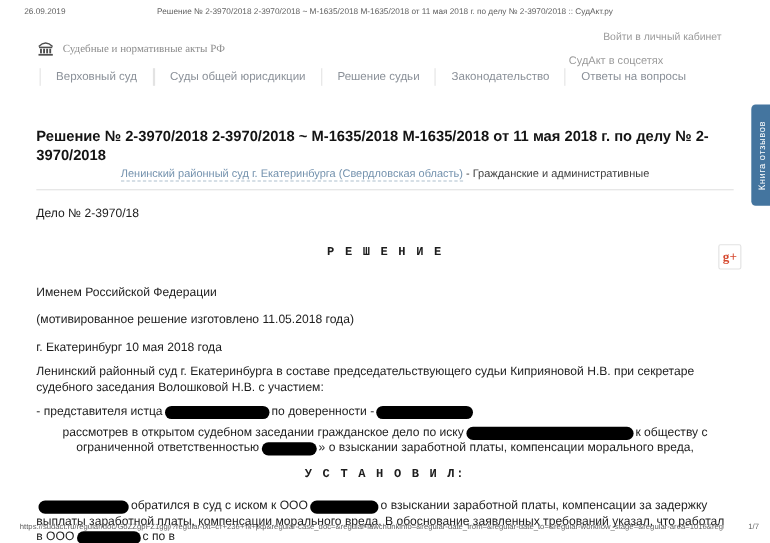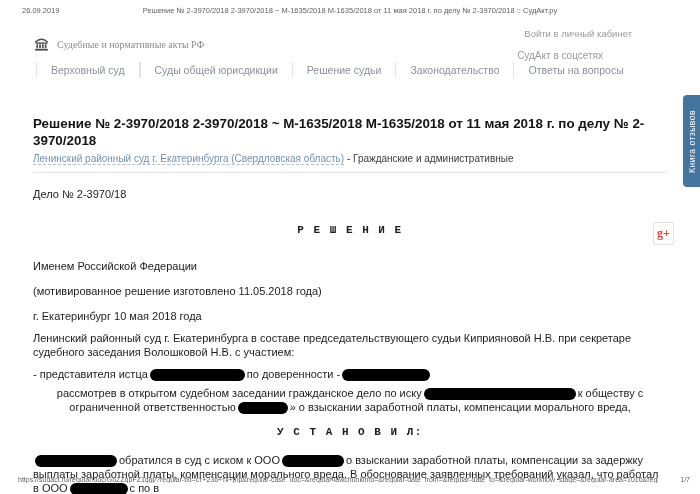--- a/index.html
+++ b/index.html
@@ -10,21 +10,21 @@
   }
   
   .print-date { position:absolute; left:22px; top:6px; font-size:7.5px; color:#5f5f5f; }
   .print-title { position:absolute; left:90px; right:90px; top:6px; text-align:center; font-size:7.5px; color:#5f5f5f; white-space:nowrap; overflow:hidden; }
   .print-url { position:absolute; left:18px; top:476px; font-size:7px; color:#5f5f5f; max-width:640px; white-space:nowrap; overflow:hidden; }
   .print-page { position:absolute; right:10px; top:476px; font-size:7px; color:#5f5f5f; }
   
   .logo { position:absolute; left:33px; top:37px; display:flex; align-items:center; gap:7px; }
   .logo svg { display:block; }
   .logo-text { font-family:Liberation Serif, serif; font-size:10px; color:#8d8d8d; }
-  .login-link { position:absolute; top:28px; right:68px; font-size:9.5px; color:#9a9a9a; }
+  .login-link { position:absolute; top:28px; right:44px; font-size:9.5px; color:#9a9a9a; }
   .social-link { position:absolute; top:50px; right:97px; font-size:10px; color:#9a9a9a; }
   .nav { position:absolute; left:36px; top:60px; display:flex; align-items:center; height:20px; }
   .nav-sep { width:1px; height:16px; background:#e3e3e3; }
   .nav-item { padding:0 14px; font-size:10.5px; color:#8b9199; white-space:nowrap; cursor:pointer; }
   
   .feedback-tab {
     position:absolute; right:0; top:95px; width:17px; height:92px;
     background:#44759f; border-radius:4px 0 0 4px;
     display:flex; align-items:center; justify-content:center; cursor:pointer;
   }
@@ -36,21 +36,21 @@
   .gplus {
     position:absolute; right:26px; top:222px; width:21px; height:23px;
     background:#fff; border:1px solid #e2e2e2; border-radius:2px;
     display:flex; align-items:center; justify-content:center;
     font-family:"Liberation Serif", serif; font-weight:bold;
     font-size:12px; color:#d6492f; cursor:pointer;
   }
   
   .content { position:absolute; left:33px; top:115px; width:634px; }
   .doc-title { font-size:13.4px; line-height:17px; font-weight:bold; color:#141414; }
-  .doc-subtitle { margin-top:3px; font-size:10px; line-height:13px; color:#3c3c3c; }
+  .doc-subtitle { margin-top:3px; font-size:10px; line-height:13px; color:#3c3c3c;text-align:center; }
   .court-link { color:#7391ad; text-decoration:none; border-bottom:1px dashed #aebfce; cursor:pointer; }
   .doc-divider { margin-top:7px; height:1px; background:#e2e2e2; }
   .content p { font-size:11px; line-height:14px; color:#1d1d1d; }
   .p-delo { margin-top:14px; }
   .h-center { margin-top:22px; text-align:center; font-weight:bold; letter-spacing:1.5px; font-size:11px; line-height:14px; color:#1d1d1d;font-family:Liberation Mono, monospace; }
   .p-imenem { margin-top:22px; }
   .p-motiv { margin-top:11px; }
   .p-city { margin-top:11px; }
   .p-court { margin-top:8px; }
   .p-rep { margin-top:8px; }

